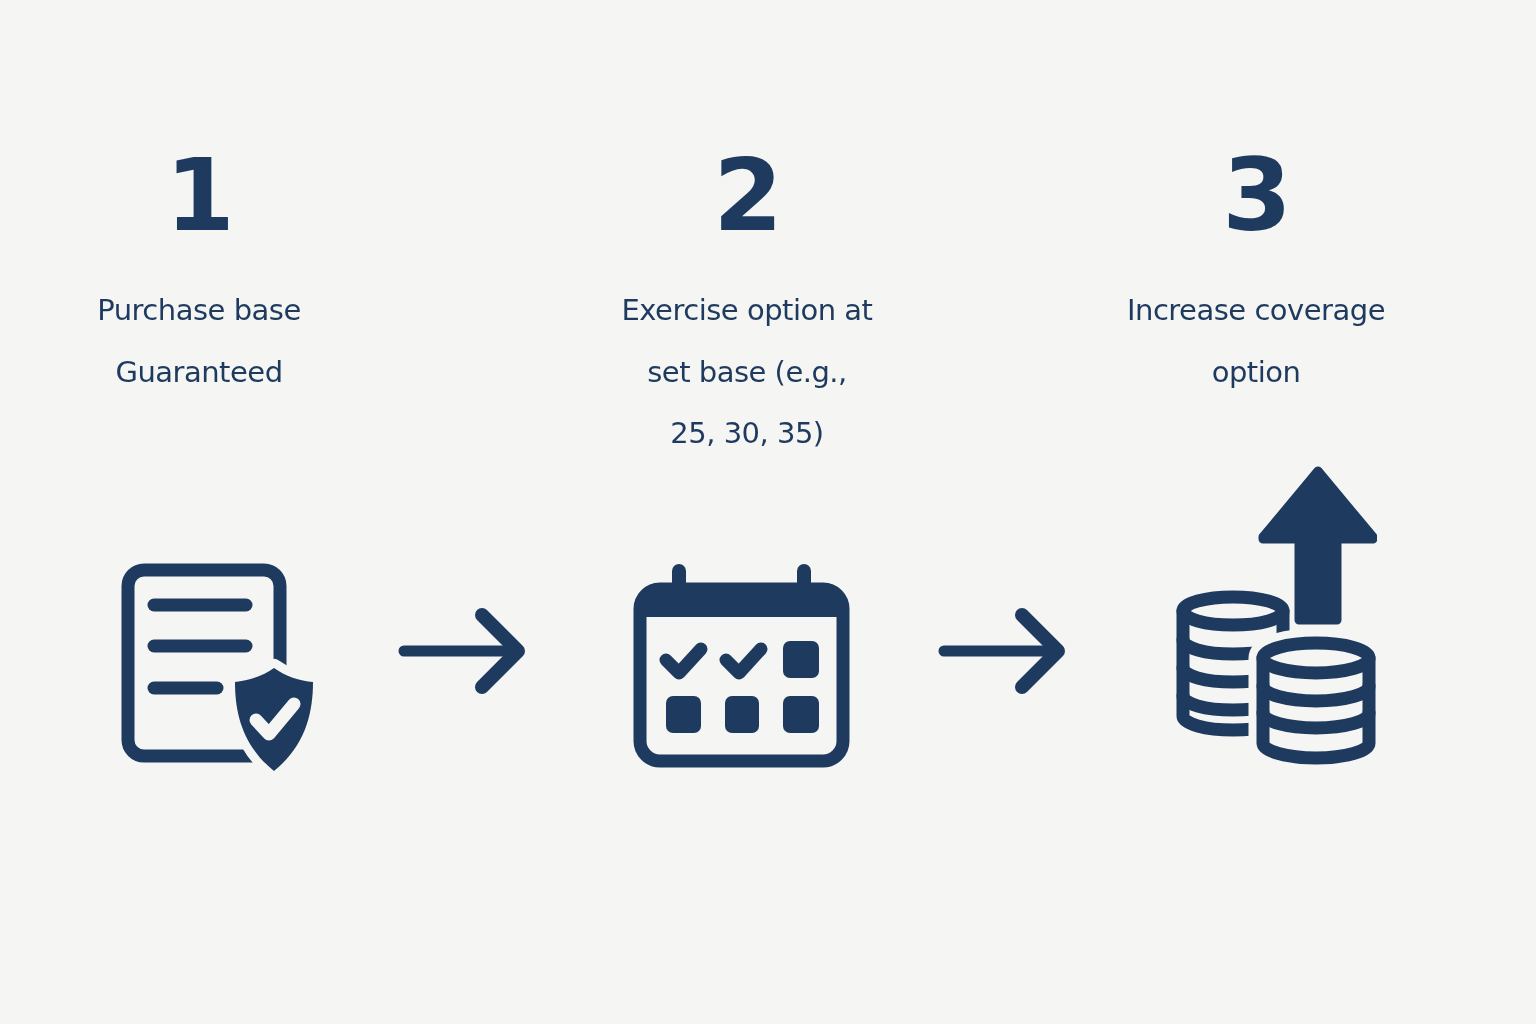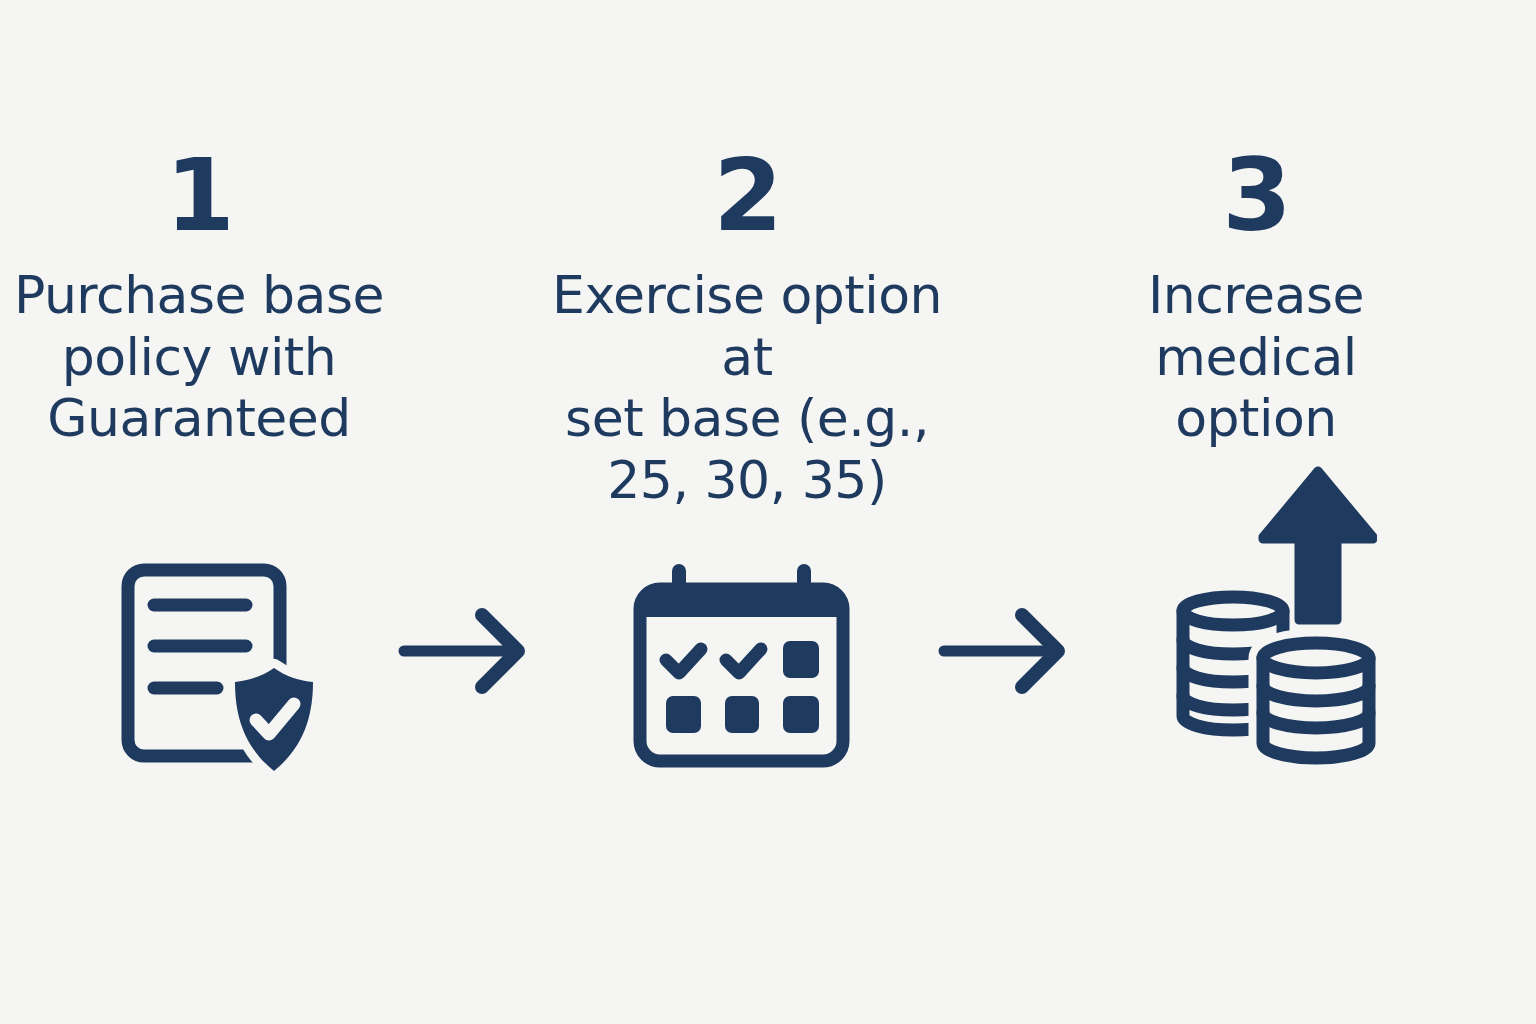--- a/index.html
+++ b/index.html
@@ -19,22 +19,22 @@
   .step-number{
     position:absolute;
     top:148px;left:0;right:0;
     font-size:100px;
     font-weight:bold;
     line-height:96px;
     letter-spacing:-2px;
   }
   .step-label{
     position:absolute;
-    top:265px;left:0;right:0;
-    font-size:52px;
+    top:280px;left:0;right:0;
+    font-size:29px;
     font-weight:500;
     line-height:61.5px;
     letter-spacing:-0.5px;
   }
   .step-icon{position:absolute;color:var(--accent);}
   .flow-arrow{position:absolute;color:var(--accent);}
   svg .stroke{fill:none;stroke:currentColor;stroke-width:13;stroke-linecap:round;stroke-linejoin:round;}
   svg .fill{fill:currentColor;stroke:none;}
   svg .fill-round{fill:currentColor;stroke:currentColor;stroke-width:9;stroke-linejoin:round;}
   svg .halo{fill:var(--bg);stroke:var(--bg);stroke-width:29;stroke-linecap:round;stroke-linejoin:round;}
@@ -45,21 +45,20 @@
 </style>
 </head>
 <body>
 
 <div class="canvas">
 
   <section class="step" style="left:0;width:398px;height:1024px;">
     <div class="step-number">1</div>
     <div class="step-label">
       <div>Purchase base</div>
-      <div>policy with</div>
       <div>Guaranteed</div>
     </div>
   </section>
   <div class="step-icon" style="left:120px;top:560px;width:200px;height:215px;">
     <svg width="200" height="215" viewBox="0 0 200 215">
       <rect class="stroke" x="8" y="10" width="152" height="186" rx="16"></rect>
       <path class="stroke" d="M34 45 H126"></path>
       <path class="stroke" d="M34 86 H126"></path>
       <path class="stroke" d="M34 128 H97"></path>
       <path class="halo-line" d="M154 108 C165 116 180 121 193 122 C193 154 185 186 154 211 C123 186 115 154 115 122 C128 121 143 116 154 108 Z"></path>
@@ -101,21 +100,21 @@
   <div class="flow-arrow" style="left:937px;top:601px;width:130px;height:100px;">
     <svg width="130" height="100" viewBox="0 0 130 100">
       <path class="thin-stroke" d="M7 50 H114"></path>
       <path class="chevron" d="M85 14 L121 50 L85 86"></path>
     </svg>
   </div>
 
   <section class="step" style="left:1056px;width:400px;height:1024px;">
     <div class="step-number">3</div>
     <div class="step-label">
-      <div>Increase medical</div>
+      <div>Increase coverage</div>
       <div>option</div>
     </div>
   </section>
   <div class="step-icon" style="left:1172px;top:466px;width:205px;height:300px;">
     <svg width="205" height="300" viewBox="0 0 205 300">
 
       <path class="fill-round" d="M146 5 L201 71 L201 73 L165 73 L165 154 L127 154 L127 73 L91 73 L91 71 Z"></path>
 
       <g>
         <path class="stroke" d="M11 145 V250 A50 14 0 0 0 111 250 V145"></path>

